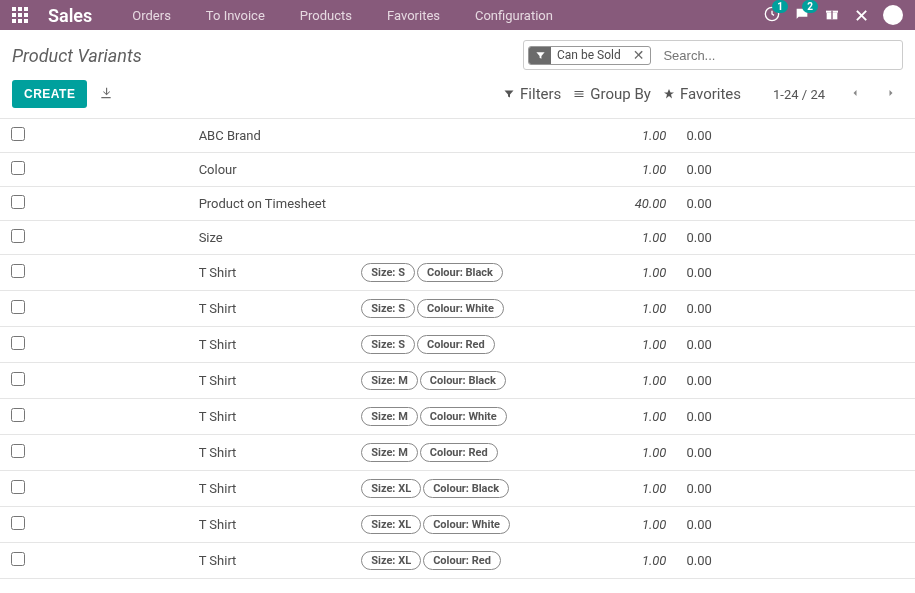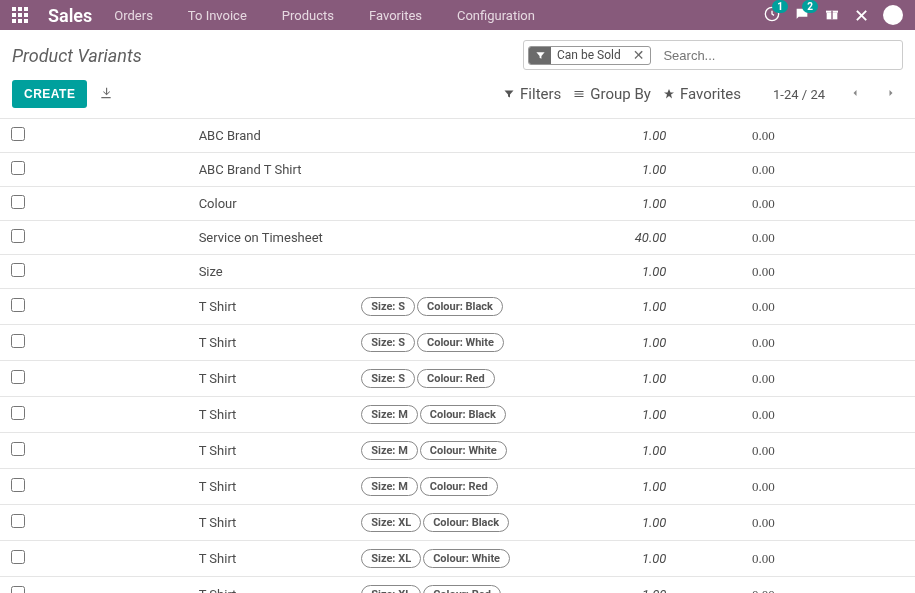--- a/index.html
+++ b/index.html
@@ -1,21 +1,21 @@
 <!DOCTYPE html>
 <html><head>
 <meta charset="utf-8">
 <style>
 * { box-sizing: border-box; margin: 0; padding: 0; }
 body { font-family: -apple-system, BlinkMacSystemFont, "Segoe UI", Roboto, Arial, sans-serif; font-size: 13px; color: #4c4c4c; background: #fff; }
 
 .topbar { background: #875a7b; height: 30px; display: flex; align-items: center; padding: 0 12px; color: #fff; }
 .apps-icon { display: grid; grid-template-columns: repeat(3, 4px); grid-template-rows: repeat(3, 4px); gap: 2px; margin-right: 20px; cursor: pointer; }
 .apps-icon span { background: #fff; width: 4px; height: 4px; }
-.brand { font-size: 18px; font-weight: 600; margin-right: 22px; }
+.brand { font-size: 18px; font-weight: 600; margin-right: 40px; }
 .topnav { display: flex; gap: 35px; flex: 1; }
 .topnav a { color: #e6d9e1; text-decoration: none; font-size: 13px; cursor: pointer; }
 .tb-right { display: flex; align-items: center; gap: 14px; }
 .tb-icon { position: relative; cursor: pointer; }
 .tb-icon svg { fill: #fff; width: 16px; height: 16px; }
 .badge { position: absolute; top: -6px; right: -8px; background: #00a09d; color: #fff; font-size: 10px; font-weight: 700; border-radius: 8px; padding: 1px 5px; }
 .x-icon { font-size: 18px; cursor: pointer; }
 .avatar { width: 20px; height: 20px; border-radius: 50%; background: #fff; }
 
 .controlbar { display: flex; align-items: center; padding: 10px 12px 4px; gap: 8px; }
@@ -39,21 +39,21 @@
 
 table { width: 100%; border-collapse: collapse; }
 tr { border-bottom: 1px solid #e5e5e5; padding-left: 42px; }
 td { padding: 8px 10px; vertical-align: middle; font-size: 13px; }
 td.chk { width: 32px; text-align: center; }
 td.chk input { width: 14px; height: 14px; cursor: pointer; }
 td.img { width: 140px; }
 td.name { width: 150px; }
 td.attrs { width: 200px; }
 td.num { text-align: right; width: 100px; font-style: italic; }
-td.num2 { text-align: right; width: 100px; font-family: Liberation Serif, serif; }
+td.num2 { width: 100px; }
 td.num3 { text-align: right; width: 120px; font-weight: 700; }
 
 .tag { display: inline-block; border: 1px solid #888; border-radius: 11px; padding: 2px 9px; font-size: 11px; font-weight: 700; color: #555; margin-right: 2px; background: #fff; white-space: nowrap; }
 </style>
 </head>
 <body>
 
 <div class="topbar">
   <div class="apps-icon">
     <span></span>
@@ -158,39 +158,30 @@
         <td class="img"></td>
         <td class="name">ABC Brand</td>
         <td class="attrs"></td>
         <td class="num">1.00</td>
         <td class="num2">0.00</td>
         <td class="num3"></td>
       </tr>
       <tr>
         <td class="chk"><input type="checkbox" style=""></td>
         <td class="img"></td>
-        <td class="name">ABC Brand T Shirt</td>
-        <td class="attrs"></td>
-        <td class="num">1.00</td>
-        <td class="num2">0.00</td>
-        <td class="num3"></td>
-      </tr>
-      <tr>
-        <td class="chk"><input type="checkbox" style=""></td>
-        <td class="img"></td>
         <td class="name">Colour</td>
         <td class="attrs"></td>
         <td class="num">1.00</td>
         <td class="num2">0.00</td>
         <td class="num3"></td>
       </tr>
       <tr>
         <td class="chk"><input type="checkbox" style=""></td>
         <td class="img"></td>
-        <td class="name">Service on Timesheet</td>
+        <td class="name">Product on Timesheet</td>
         <td class="attrs"></td>
         <td class="num">40.00</td>
         <td class="num2">0.00</td>
         <td class="num3"></td>
       </tr>
       <tr>
         <td class="chk"><input type="checkbox" style=""></td>
         <td class="img"></td>
         <td class="name">Size</td>
         <td class="attrs"></td>

